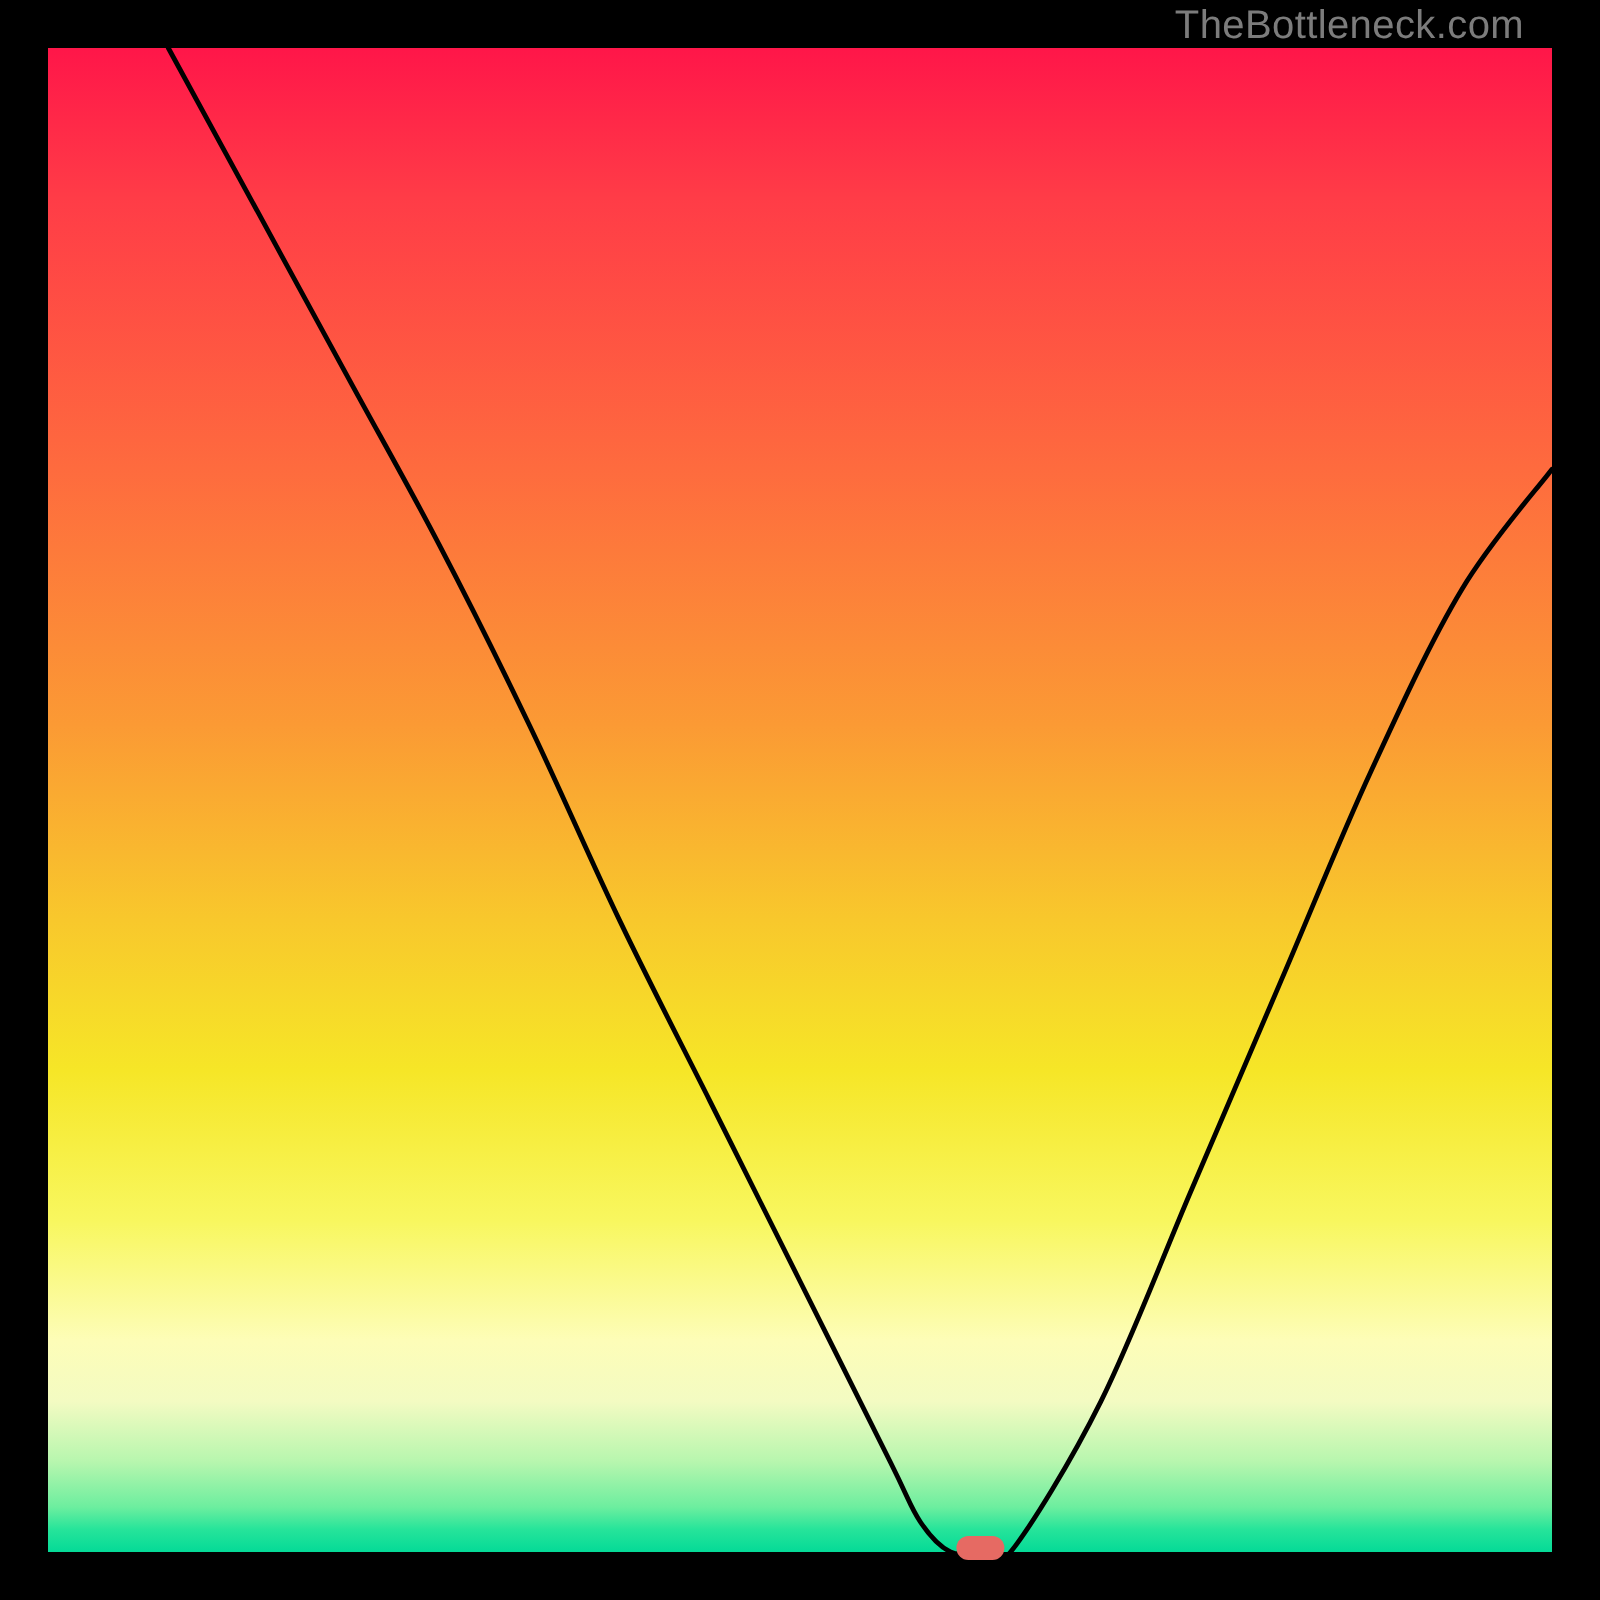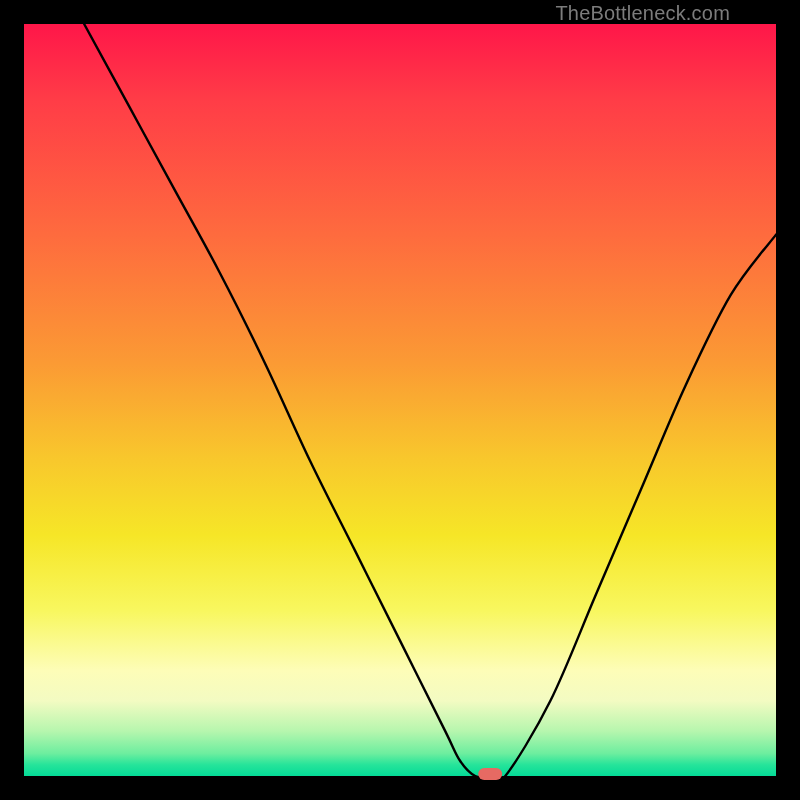--- a/index.html
+++ b/index.html
@@ -9,20 +9,21 @@
     height: 800px;
     background: #000;
     overflow: hidden;
     font-family: Arial, Helvetica, sans-serif;
   }
   .frame {
     position: relative;
     width: 736px;
     height: 800px;
     background: #000;
+    padding-left: 32px;
   }
   .plot-area {
     position: absolute;
     left: 24px;
     top: 24px;
     width: 752px;
     height: 752px;
     
     background: linear-gradient(
       to bottom,

